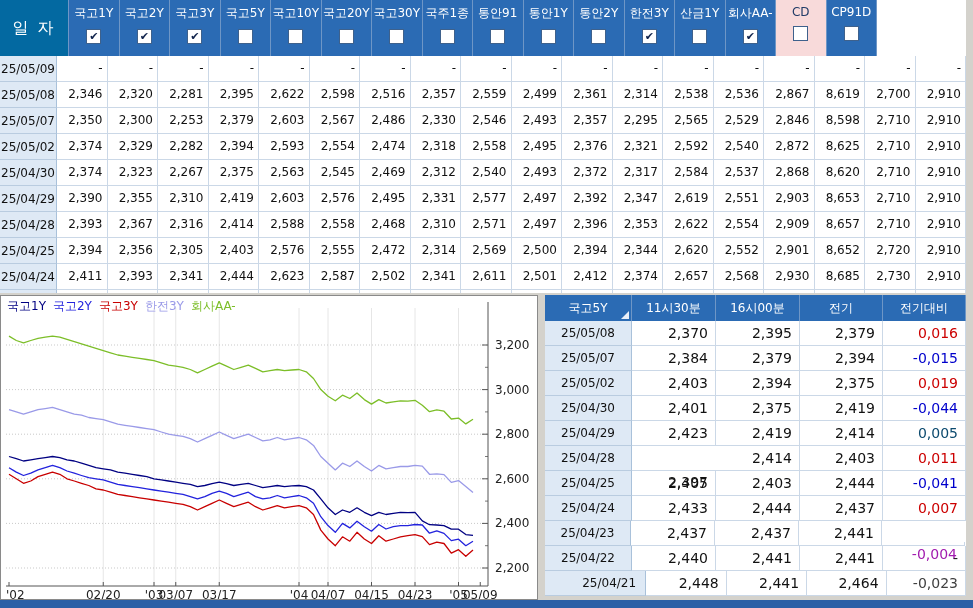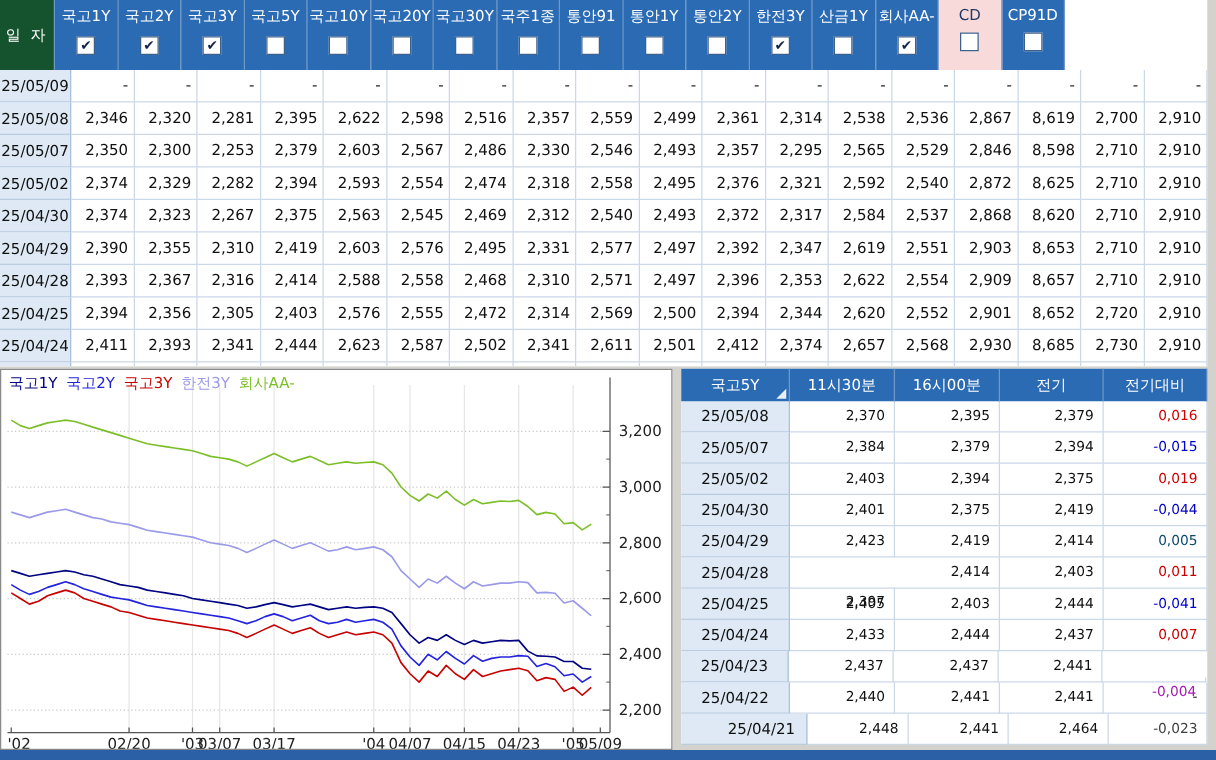--- a/index.html
+++ b/index.html
@@ -2,21 +2,21 @@
 <html><head>
 <meta charset="utf-8">
 <style>
   html,body{margin:0;padding:0;width:973px;height:608px;overflow:hidden;
     background:#D4D2CC;font-family:"DejaVu Sans","Liberation Sans",sans-serif;}
   #app{position:relative;width:973px;height:608px;}
 
   
   #top-table{position:absolute;left:0;top:0;width:966px;height:293px;overflow:hidden;background:#fff;}
   #tt-header{display:flex;height:56px;}
-  .tt-date-h{width:44px;background:#14532d;color:#fff;font-size:12px;display:flex;
+  .tt-date-h{width:69px;background:#0369a1;color:#fff;font-size:16px;display:flex;
     align-items:center;justify-content:center;border-right:1px solid #6E96C6;box-sizing:border-box;letter-spacing:2px;}
   .tt-hcell{width:50.5px;box-sizing:border-box;background:#2B6BB4;color:#fff;font-size:12px;
     display:flex;flex-direction:column;align-items:center;padding-top:5px;border-right:1px solid #6E96C6;}
   .tt-hcell.pink{background:#F8DADA;color:#1F3A66;}
   .cb{width:13px;height:13px;margin-top:7px;background:#fff;border:1px solid #3E618C;
     display:flex;align-items:center;justify-content:center;font-size:11px;line-height:11px;color:#10234C;cursor:pointer;}
   .tt-row{display:flex;height:26px;background:#fff;}
   .tt-date{width:57px;box-sizing:border-box;background:#DEE9F5;font-size:12px;color:#111;
     display:flex;align-items:center;justify-content:center;border-right:1px solid #A9C1DA;border-bottom:1px solid #B9CCE0;}
   .tt-val{width:50.5px;box-sizing:border-box;font-size:12px;color:#111;text-align:right;
@@ -32,21 +32,21 @@
   
   #right-table{position:absolute;left:545px;top:295px;width:421px;background:#fff;}
   #rt-header{display:flex;height:26px;}
   .rt-hcell{box-sizing:border-box;background:#2B6BB4;color:#fff;font-size:12px;text-align:center;
     line-height:26px;border-right:1px solid #6E96C6;position:relative;}
   .rt-sort{position:absolute;right:2px;bottom:2px;width:0;height:0;
     border-left:8px solid transparent;border-bottom:8px solid #E9EFF8;}
   .rt-row{display:flex;height:25px;}
   .rt-date{box-sizing:border-box;background:#DEE9F5;font-size:12px;color:#111;text-align:center;
     line-height:24px;border-right:1px solid #A9C1DA;border-bottom:1px solid #B9CCE0;}
-  .rt-val{box-sizing:border-box;font-size:11px;color:#111;text-align:right;padding-right:7px;
+  .rt-val{box-sizing:border-box;font-size:14px;color:#111;text-align:right;padding-right:7px;
     line-height:24px;border-right:1px solid #CBD8E7;border-bottom:1px solid #CBD8E7;}
 
   
   #bottom-bar{position:absolute;left:0;top:600px;width:973px;height:8px;background:#2B5FA6;}
   #right-edge{position:absolute;left:966px;top:0;width:7px;height:600px;background:#D4D2CC;}
 </style>
 </head>
 <body>
 
 <div id="app">

